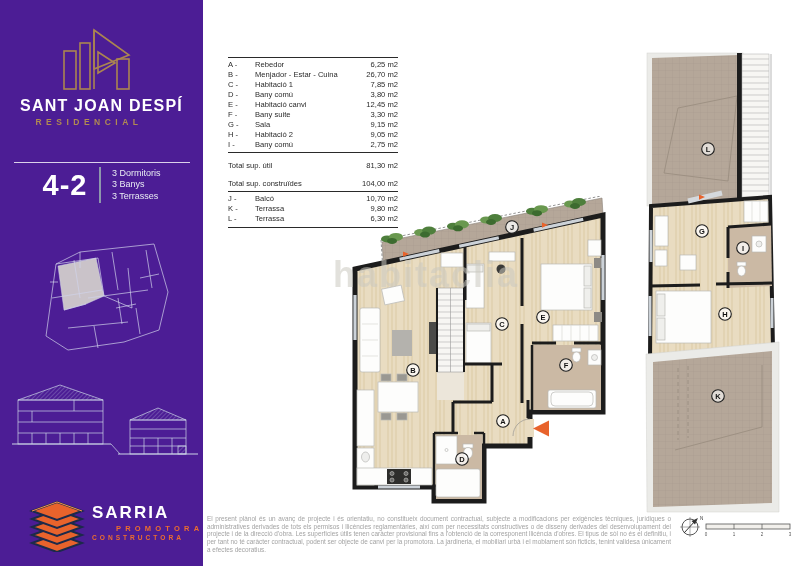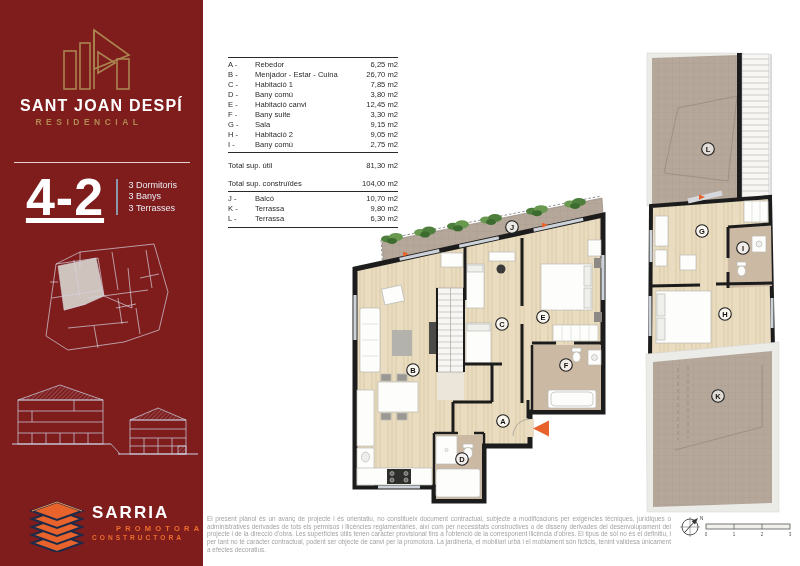--- a/index.html
+++ b/index.html
@@ -1,27 +1,27 @@
 <!DOCTYPE html>
 <html><head>
 <meta charset="utf-8">
 <style>
   html,body{margin:0;padding:0;background:#ffffff;}
   #app{position:relative;width:800px;height:566px;background:#ffffff;overflow:hidden;
        font-family:"Liberation Sans",sans-serif;}
 
   
-  .sidebar{position:absolute;left:0;top:0;width:203px;height:566px;background:#7f1d1d;}
+  .sidebar{position:absolute;left:0;top:0;width:203px;height:566px;background:#4c1d95;}
   .brand-name{position:absolute;left:0;top:97px;width:203px;text-align:center;color:#ffffff;
       font-size:16px;font-weight:bold;letter-spacing:1.2px;}
   .brand-sub{position:absolute;left:0;top:117px;width:178px;text-align:center;color:#b08a52;
       font-size:8.5px;letter-spacing:4.5px;font-weight:bold;}
   .side-divider{position:absolute;left:14px;top:162px;width:176px;height:1px;background:rgba(255,255,255,.8);}
   .unit-row{position:absolute;left:0;top:167px;width:203px;display:flex;align-items:center;justify-content:center;}
-  .unit-number{color:#ffffff;font-size:52px;font-weight:600;letter-spacing:1px;text-decoration:underline;}
+  .unit-number{color:#ffffff;font-size:29px;font-weight:600;letter-spacing:1px;}
   .unit-sep{width:1.5px;height:36px;background:#8d97ac;margin:0 11px 0 12px;}
   .unit-feats{display:flex;flex-direction:column;justify-content:center;}
   .unit-feat{color:#e9ecf3;font-size:9px;line-height:11.5px;}
   .sarria-text{position:absolute;left:92px;top:503px;}
   .sarria-name{color:#ffffff;font-size:17px;font-weight:700;letter-spacing:2px;line-height:19px;}
   .sarria-l1{color:#ed6d2d;font-size:7.5px;letter-spacing:4.2px;font-weight:bold;margin-top:2px;margin-left:24px;}
   .sarria-l2{color:#ed6d2d;font-size:6.6px;letter-spacing:3px;font-weight:bold;margin-top:1px;}
 
   
   .page-title{position:absolute;left:378px;top:14px;width:420px;text-align:center;color:#1d2b4d;
@@ -444,20 +444,21 @@
       <text class="rl" x="702" y="233.7">G</text>
       <circle cx="743" cy="248" r="6.3" fill="#fff" fill-opacity="0.75" stroke="#1c1c1c" stroke-width="1.1"></circle>
       <text class="rl" x="743" y="250.7">I</text>
       <circle cx="725" cy="314" r="6.3" fill="#fff" fill-opacity="0.75" stroke="#1c1c1c" stroke-width="1.1"></circle>
       <text class="rl" x="725" y="316.7">H</text>
       <circle cx="718" cy="396" r="6.3" fill="#fff" fill-opacity="0.6" stroke="#1c1c1c" stroke-width="1.1"></circle>
       <text class="rl" x="718" y="398.7">K</text>
     </g>
   </svg>
 
+  <div class="watermark">habitaclia</div>
 
   <div class="disclaimer">El present plànol és un avanç de projecte i és orientatiu, no constitueix document contractual, subjecte a modificacions per exigències tècniques, jurídiques o administratives derivades de tots els permisos i llicències reglamentàries, així com per necessitats constructives o de disseny derivades del desenvolupament del projecte i de la direcció d'obra. Les superfícies útils tenen caràcter provisional fins a l'obtenció de la corresponent llicència d'obres. El tipus de sòl no és el definitiu, i per tant no té caràcter contractual, podent ser objecte de canvi per la promotora. La jardineria, el mobiliari urbà i el moblament són ficticis, tenint validesa únicament a efectes decoratius.</div>
 
   <svg style="left:676px;top:512px;" width="118" height="34" viewBox="0 0 118 34">
     <g>
       <circle cx="14" cy="15" r="8" fill="none" stroke="#555" stroke-width="1"></circle>
       <path d="M4,15 H24 M14,5 V25" stroke="#555" stroke-width="0.5"></path>
       <line x1="8" y1="21" x2="20" y2="8" stroke="#333" stroke-width="1"></line>
       <polygon points="22,6 15.5,9 19,12.5" fill="#333"></polygon>
       <text x="24" y="8" font-size="4.5" fill="#333">N</text>

